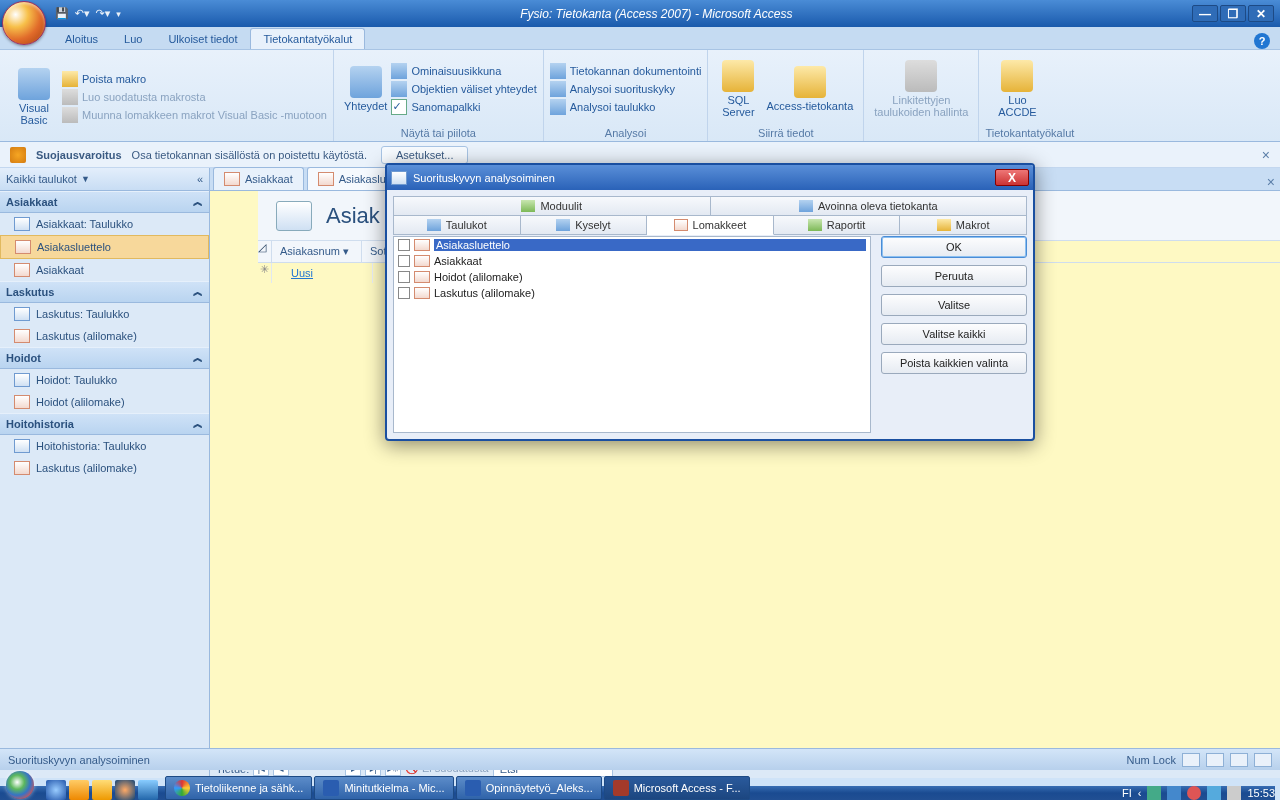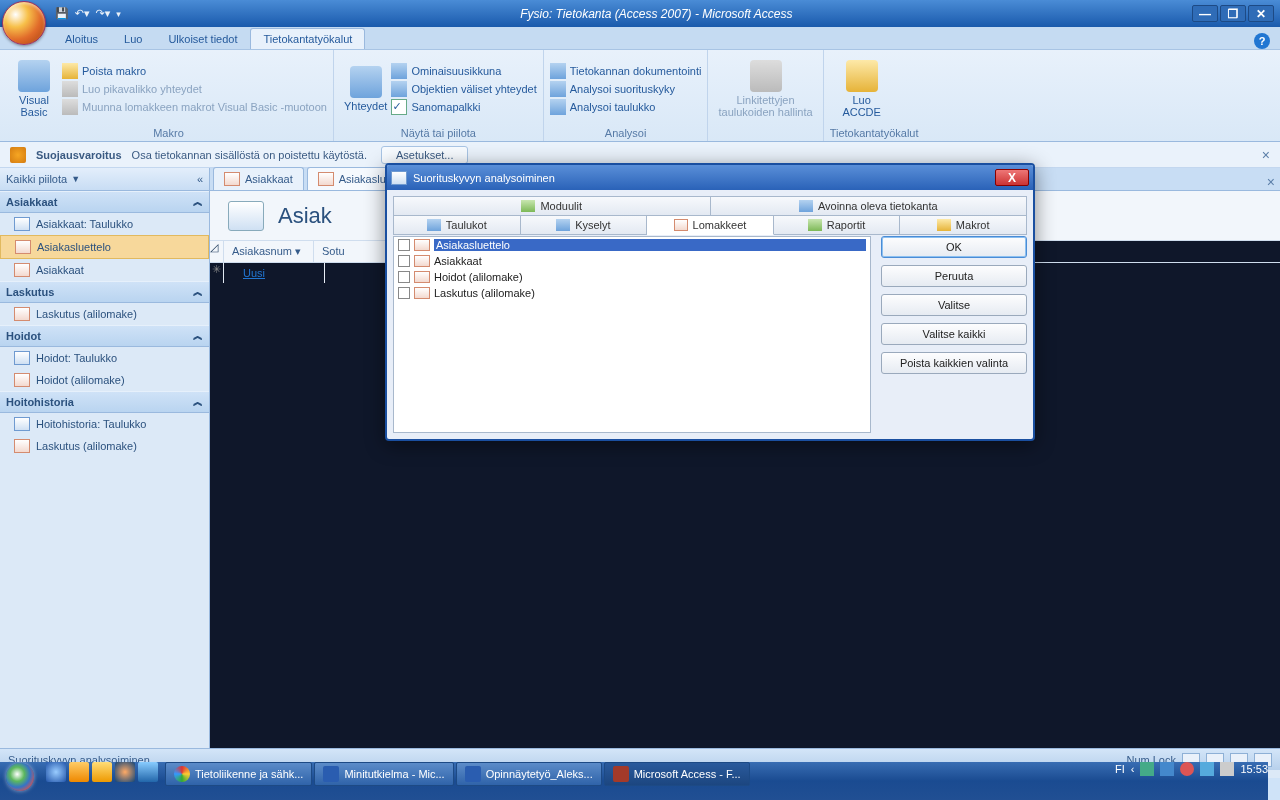--- a/index.html
+++ b/index.html
@@ -51,41 +51,41 @@
 .np-item.sel{background:#f7d89b;border:1px solid #e1b95f;}
 .np-ic{width:16px;height:14px;display:inline-block;}
 .np-ic.t{background:linear-gradient(#fff,#cfe0f3);border:1px solid #6f9ad0;}
 .np-ic.f{background:linear-gradient(#fff,#f3d9cf);border:1px solid #d48b6f;}
 
 .docarea{position:absolute;left:210px;right:0;top:0;bottom:20px;background:#eaf1fa;}
 .doctabs{height:23px;background:#c8ddf4;border-bottom:1px solid #9ab9de;display:flex;align-items:flex-end;}
 .doctab{display:flex;align-items:center;gap:5px;padding:4px 10px;border:1px solid #9ab9de;border-bottom:none;border-radius:3px 3px 0 0;background:#e8f1fb;color:#355b8a;margin-left:3px;}
 .doctab.on{background:#f5f9fe;}
 .doctabs .xx{margin-left:auto;margin-right:5px;color:#5b7ea8;font-size:14px;}
-.docbody{background:#0f172a;position:absolute;left:0;right:0;top:23px;bottom:0;}
+.docbody{background:#fef9c3;position:absolute;left:0;right:0;top:23px;bottom:0;padding-left:48px;}
 
 .formhdr{height:50px;background:#f2f6fb;border-bottom:1px solid #cfddee;display:flex;align-items:center;padding:0 18px;font-size:22px;color:#2b517e;}
 .formhdr .fic{width:36px;height:30px;background:linear-gradient(#fff,#cfe0f3);border:1px solid #8ab;margin-right:14px;border-radius:3px;}
 .gridhdr{display:flex;border-bottom:1px solid #cfddee;}
 .gridhdr .cell{padding:4px 8px;border-right:1px solid #cfddee;background:#f2f6fb;color:#355b8a;}
 .gridrow{display:flex;}
 .gridrow .rm{width:14px;border-right:1px solid #e0e8f1;text-align:center;color:#888;}
 .gridrow .cell{padding:4px 8px;border-right:1px solid #e8eef6;color:#2176d2;}
 
 .recnav{position:absolute;left:210px;right:0;bottom:0;height:20px;background:#dce9f7;border-top:1px solid #9ab9de;display:flex;align-items:center;padding:0 6px;color:#355b8a;gap:4px;font-size:11px;}
 .recnav .btn{width:16px;height:14px;border:1px solid #a8c4e4;background:#fff;display:flex;align-items:center;justify-content:center;font-size:9px;}
 .recnav .num{border:1px solid #a8c4e4;background:#fff;width:48px;text-align:center;}
 .recnav .filter{color:#8aa3c0;}
 .recnav .srch{border:1px solid #a8c4e4;background:#fff;padding:1px 6px;width:120px;}
 
 .statusbar{position:absolute;left:0;right:0;bottom:0;height:22px;background:linear-gradient(#d3e5f8,#b7d0ec);border-top:1px solid #9ab9de;display:flex;align-items:center;padding:0 8px;color:#355b8a;font-size:11px;}
 .statusbar .right{margin-left:auto;display:flex;align-items:center;gap:6px;}
 .statusbar .vw{width:18px;height:14px;border:1px solid #8eb0d6;background:#eaf1fa;}
 
-.taskbar{position:absolute;left:0;right:12px;bottom:0;height:38px;background:linear-gradient(#386db3,#1a4b91 50%,#214f93);display:flex;align-items:flex-start;z-index:200;}
+.taskbar{position:absolute;left:0;right:5px;bottom:0;height:14px;background:linear-gradient(#386db3,#1a4b91 50%,#214f93);display:flex;align-items:flex-end;z-index:200;}
 .start{width:40px;height:30px;display:flex;align-items:center;justify-content:center;}
 .start .o{width:28px;height:28px;border-radius:50%;background:radial-gradient(circle at 40% 40%,#fff,#5cb85c 30%,#3573c6 55%,#d9534f 80%);box-shadow:0 0 4px rgba(255,255,255,.5);}
 .ql{display:flex;gap:3px;padding:0 6px;}
 .ql div{width:20px;height:20px;border-radius:2px;}
 .tbtn{height:24px;padding:0 8px;margin:0 1px;background:linear-gradient(#5c8cc9,#2f63a9);border:1px solid #1d4a85;border-radius:2px;display:flex;align-items:center;gap:5px;color:#fff;font-size:11px;max-width:165px;}
 .tbtn.on{background:linear-gradient(#2a5a9c,#1c4680);}
 .tbtn .ti{width:16px;height:16px;border-radius:2px;}
 .tray{margin-left:auto;display:flex;align-items:center;gap:6px;color:#fff;font-size:11px;}
 .tray .ti{width:14px;height:14px;}
 
@@ -148,29 +148,28 @@
           <span style="white-space:pre;text-align:center;">Visual
 Basic</span>
         </div>
       <div class="stack" style="margin-left:4px;">
         <div class="smrow">
             <span class="sic ic-yel"></span>
             <span>Poista makro</span>
           </div>
         <div class="smrow dim">
             <span class="sic ic-gry"></span>
-            <span>Luo pikavalikko yhteydet</span>
+            <span>Luo suodatusta makrosta</span>
           </div>
         <div class="smrow dim">
             <span class="sic ic-gry"></span>
             <span>Muunna lomakkeen makrot Visual Basic -muotoon</span>
           </div>
       </div>
     </div>
-    <div class="lbl">Makro</div>
   </div>
   <div class="group">
     <div class="body">
       <div class="bigbtn">
           <div class="ic ic-blue"></div>
           <span>Yhteydet</span>
         </div>
       <div class="stack" style="">
         <div class="smrow">
             <span class="sic ic-blue"></span>
@@ -199,20 +198,34 @@
             <span class="sic ic-blue"></span>
             <span>Analysoi suorituskyky</span>
           </div>
         <div class="smrow">
             <span class="sic ic-blue"></span>
             <span>Analysoi taulukko</span>
           </div>
       </div>
     </div>
     <div class="lbl">Analysoi</div>
+  </div>
+  <div class="group">
+    <div class="body">
+      <div class="bigbtn">
+          <div class="ic ic-yel"></div>
+          <span style="white-space:pre;text-align:center;">SQL
+Server</span>
+        </div>
+      <div class="bigbtn">
+          <div class="ic ic-yel"></div>
+          <span>Access-tietokanta</span>
+        </div>
+    </div>
+    <div class="lbl">Siirrä tiedot</div>
   </div>
   <div class="group">
     <div class="body">
       <div class="bigbtn" style="color:#8aa3c0;">
           <div class="ic ic-gry"></div>
           <span style="white-space:pre;text-align:center;">Linkitettyjen
 taulukoiden hallinta</span>
         </div>
     </div>
     <div class="lbl">&nbsp;</div>
@@ -234,21 +247,21 @@
   <b>Suojausvaroitus</b>
   <span>Osa tietokannan sisällöstä on poistettu käytöstä.</span>
   <span class="opt">Asetukset...</span>
   <span class="x">×</span>
 </div>
 
 <div class="clientarea">
 
   <div class="navpane">
     <div class="np-hdr">
-      <span>Kaikki piilota</span>
+      <span>Kaikki taulukot</span>
         <span class="dd">▼</span>
       <span class="coll">«</span>
     </div>
     <div class="np-grp-h">
         <span>Asiakkaat</span>
         <span class="chev">︽</span>
       </div>
     <div class="np-item">
         <span class="np-ic t"></span>
         <span>Asiakkaat: Taulukko</span>
@@ -257,20 +270,24 @@
         <span class="np-ic f"></span>
         <span>Asiakasluettelo</span>
       </div>
     <div class="np-item">
         <span class="np-ic f"></span>
         <span>Asiakkaat</span>
       </div>
     <div class="np-grp-h">
         <span>Laskutus</span>
         <span class="chev">︽</span>
+      </div>
+    <div class="np-item">
+        <span class="np-ic t"></span>
+        <span>Laskutus: Taulukko</span>
       </div>
     <div class="np-item">
         <span class="np-ic f"></span>
         <span>Laskutus (alilomake)</span>
       </div>
     <div class="np-grp-h">
         <span>Hoidot</span>
         <span class="chev">︽</span>
       </div>
     <div class="np-item">

